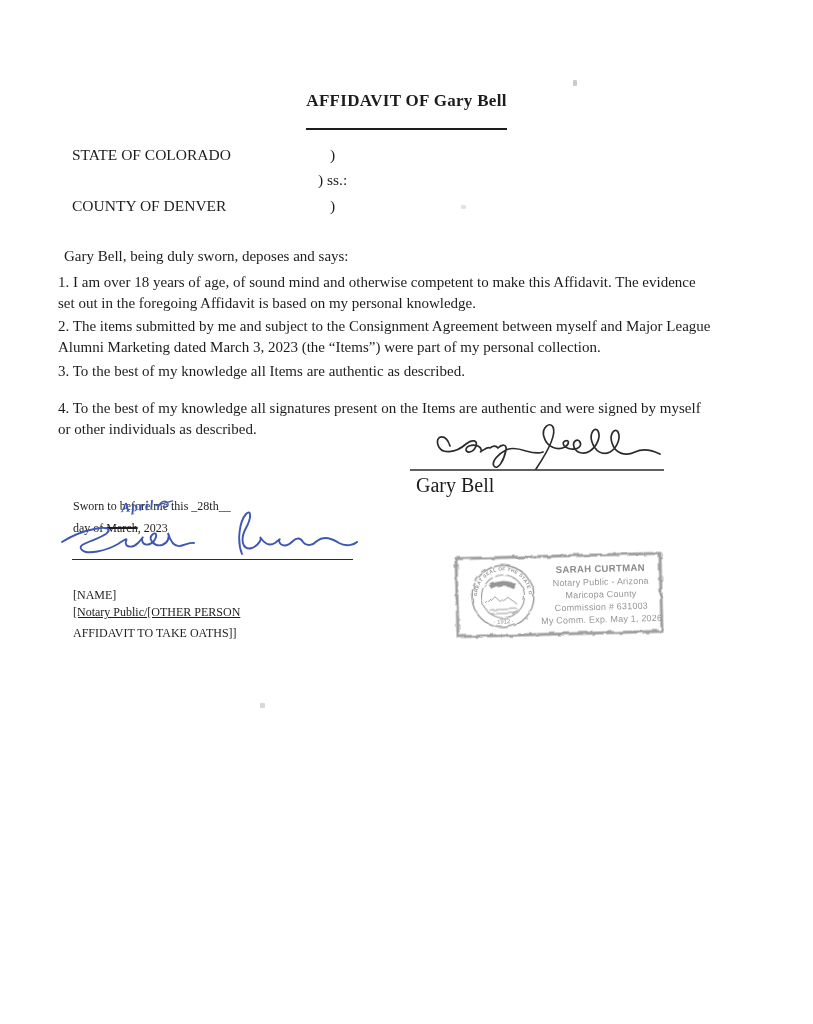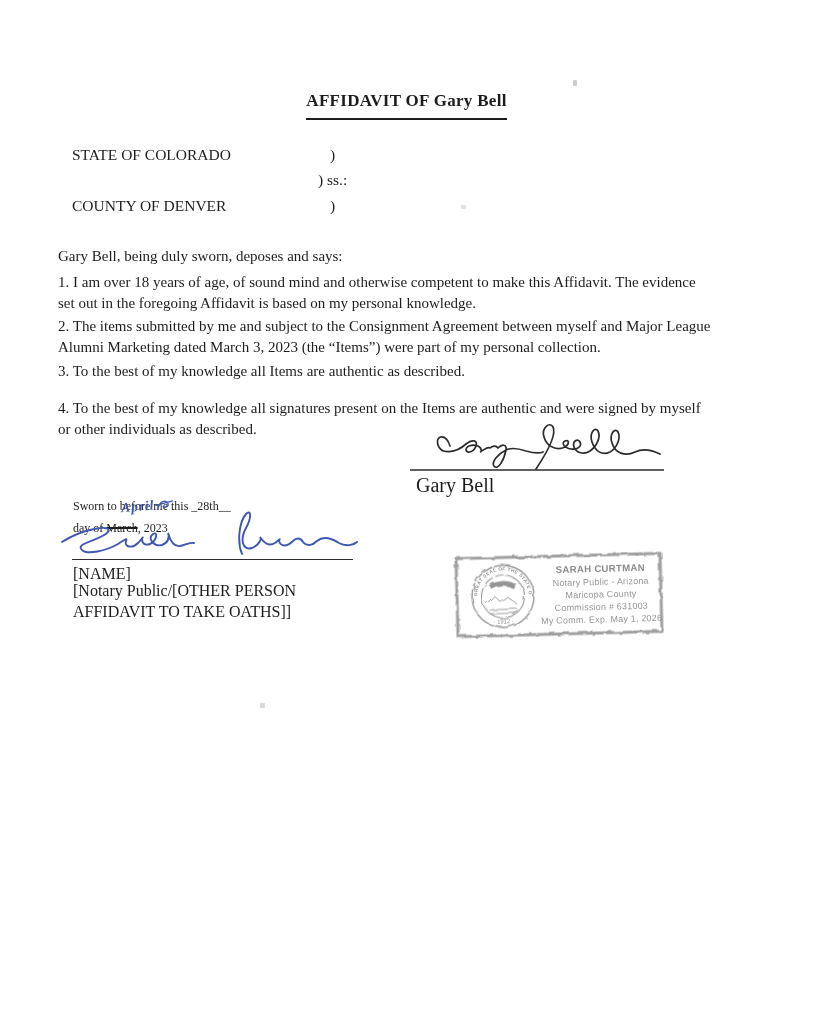--- a/index.html
+++ b/index.html
@@ -15,32 +15,32 @@
     background:var(--paper);
     font-family:"Liberation Serif", serif;
     color:var(--ink);
     overflow:hidden;
   }
   .abs{position:absolute;}
   .doc-title{
     top:91px;left:0;width:813px;text-align:center;
     font-size:17px;font-weight:bold;letter-spacing:.3px;
   }
-  .doc-title .underlined{border-bottom:2px solid var(--ink);padding-bottom:8px;}
+  .doc-title .underlined{border-bottom:2px solid var(--ink);padding-bottom:18px;}
   .venue-text{font-size:15.5px;}
   .body-par{font-size:15px;line-height:21px;}
   .jurat-text{font-size:12px;line-height:22px;}
   .struck{text-decoration:line-through;text-decoration-thickness:1.5px;}
   .handwriting-april{
     top:498px;left:121px;color:var(--ink_blue);
     font-size:13.5px;font-style:italic;font-weight:bold;
     transform:rotate(-5deg);letter-spacing:1px;white-space:nowrap;
   }
   .sig-underline{border-top:1.6px solid #2c2c2c;height:0;}
-  .bracket-lines{font-size:16px;line-height:21.5px;}
+  .bracket-lines{font-size:12px;line-height:21.5px;margin-top:22px;}
   .signee-name{font-size:20px;text-align:center;}
   .stamp{
     top:552px;left:453px;width:212px;height:86px;
     transform:rotate(-1.5deg);
     opacity:.92;
   }
   .stamp text{font-family:"Liberation Sans", sans-serif;fill:var(--stamp_gray);}
   .stamp .stamp-name{font-weight:bold;font-size:9.6px;letter-spacing:.3px;fill:#828282;}
   .stamp .stamp-line{font-size:9px;letter-spacing:.2px;}
   .stamp .seal-ring-text{font-size:4.7px;letter-spacing:.4px;fill:#8a8a8a;font-weight:bold;}
@@ -56,21 +56,21 @@
   <div class="abs doc-title">
     <span class="underlined">AFFIDAVIT OF Gary Bell</span>
   </div>
 
   <div class="abs venue-text" style="top:146px;left:72px;">STATE OF COLORADO</div>
   <div class="abs venue-text" style="top:146px;left:330px;">)</div>
   <div class="abs venue-text" style="top:171px;left:318px;">) ss.:</div>
   <div class="abs venue-text" style="top:197px;left:72px;">COUNTY OF DENVER</div>
   <div class="abs venue-text" style="top:197px;left:330px;">)</div>
 
-  <div class="abs body-par" style="top:246px;left:58px;width:660px;">Gary Bell, being duly sworn, deposes and says:</div>
+  <div class="abs body-par" style="top:246px;left:64px;width:660px;">Gary Bell, being duly sworn, deposes and says:</div>
   <div class="abs body-par" style="top:272px;left:58px;width:656px;">1. I am over 18 years of age, of sound mind and otherwise competent to make this Affidavit. The evidence set out in the foregoing Affidavit is based on my personal knowledge.</div>
   <div class="abs body-par" style="top:316px;left:58px;width:662px;">2. The items submitted by me and subject to the Consignment Agreement between myself and Major League Alumni Marketing dated March 3, 2023 (the “Items”) were part of my personal collection.</div>
   <div class="abs body-par" style="top:361px;left:58px;width:660px;">3. To the best of my knowledge all Items are authentic as described.</div>
   <div class="abs body-par" style="top:398px;left:58px;width:658px;">4. To the best of my knowledge all signatures present on the Items are authentic and were signed by myself or other individuals as described.</div>
 
   <svg class="abs" style="top:420px;left:406px;" width="270" height="55" viewBox="0 0 270 55">
     <line x1="4" y1="50" x2="258" y2="50" stroke="#2c2c2c" stroke-width="1.5"></line>
     <path d="M 44 26 C 40 13, 29 15, 32 25 C 35 35, 50 33, 60 24
          C 66 19, 72 20, 70 26 C 68 32, 61 34, 60 30 C 60 26, 66 24, 72 26 C 76 28, 76 32, 74 32
          C 78 30, 82 26, 84 28 C 86 26, 90 25, 92 28
@@ -101,21 +101,21 @@
     <path d="M 6 32 C 28 18, 58 14, 52 22 C 46 30, 18 33, 26 40 C 31 45, 50 41, 62 34
          C 68 30, 72 27, 70 31 C 68 37, 76 39, 82 33 C 86 29, 88 25, 86 29 C 86 35, 92 37, 98 31
          C 102 25, 100 21, 96 25 C 92 29, 98 37, 106 35 C 112 33, 114 27, 112 23 C 114 30, 117 37, 124 36 C 130 35, 134 32, 138 33" fill="none" stroke="var(--ink_blue)" stroke-width="1.9" stroke-linecap="round"></path>
     <path d="M 186 44 C 181 32, 183 12, 190 4 C 195 -1, 196 7, 190 18 C 184 29, 186 41, 196 38
          C 203 35, 206 29, 204 27 C 208 33, 213 37, 219 33 C 223 30, 225 27, 223 31 C 225 37, 231 37, 237 31
          C 241 27, 245 28, 247 32 C 251 37, 257 35, 261 31 C 267 26, 275 28, 283 33 C 290 37, 298 35, 301 32" fill="none" stroke="var(--ink_blue)" stroke-width="1.9" stroke-linecap="round"></path>
   </svg>
   <div class="abs sig-underline" style="top:559px;left:72px;width:281px;"></div>
 
   <div class="abs bracket-lines" style="top:563px;left:73px;">[NAME]</div>
-  <div class="abs bracket-lines" style="top:580px;left:73px;">[Notary Public/[OTHER PERSON</div>
+  <div class="abs bracket-lines" style="top:580px;left:73px;text-decoration:underline;">[Notary Public/[OTHER PERSON</div>
   <div class="abs bracket-lines" style="top:601px;left:73px;">AFFIDAVIT TO TAKE OATHS]]</div>
 
   <svg class="abs stamp" viewBox="0 0 212 86">
     <defs>
       <filter id="rough" x="-10%" y="-10%" width="120%" height="120%">
         <feTurbulence type="fractalNoise" baseFrequency="0.11 0.13" numOctaves="2" seed="7" result="n"></feTurbulence>
         <feDisplacementMap in="SourceGraphic" in2="n" scale="3.6"></feDisplacementMap>
       </filter>
       <path id="sealTopArc" d="M 24 43 A 26 26 0 1 1 76 43" fill="none"></path>
     </defs>

